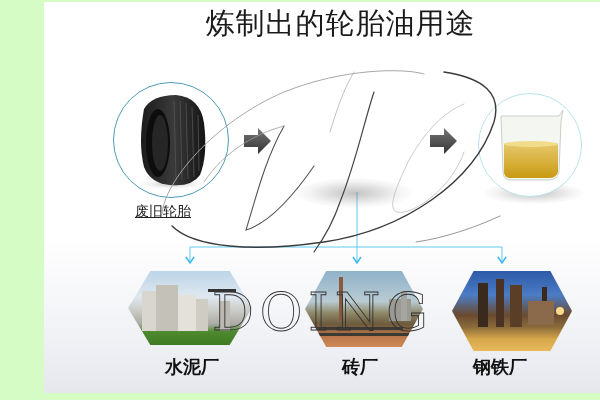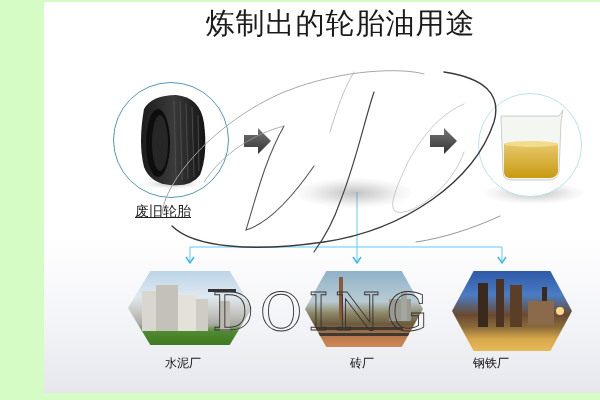--- a/index.html
+++ b/index.html
@@ -53,21 +53,21 @@
     position: absolute;
     border-radius: 50%;
     background: radial-gradient(ellipse at center, rgba(120,120,120,0.45) 0%, rgba(180,180,180,0.15) 55%, rgba(255,255,255,0) 75%);
   }
   .label {
     position: absolute;
     font-size: 14px;
     color: #222;
     white-space: nowrap;
   }
-  .label-bold { font-weight: normal; font-size: 12px; color: #111; }
+  .label-bold { font-weight: bold; font-size: 18px; color: #111; }
   .flask-label {
     position: absolute;
     left: 0; right: 0; top: 38px;
     text-align: center;
     color: #ffffff;
     font-size: 14px;
     text-decoration: underline;
     text-shadow: 0 0 2px #333;
   }
   .vlabel {
@@ -185,21 +185,21 @@
     <svg width="118" height="76" viewBox="0 0 118 76">
       <rect x="34" y="6" width="4" height="44" fill="#8b5a3c"></rect>
       <rect x="84" y="28" width="22" height="22" fill="#9a9a92"></rect>
       <rect x="96" y="20" width="6" height="30" fill="#a6a6a0"></rect>
       <g fill="#3d3a34">
         <rect x="8" y="56" width="90" height="3"></rect>
         <rect x="8" y="62" width="96" height="3"></rect>
       </g>
     </svg>
   </div>
-  <div class="label label-bold" style="left:306px; top:353px;">砖厂</div>
+  <div class="label label-bold" style="left:298px; top:353px;">砖厂</div>
 
   <div class="hex" style="left:408px; top:269px; width:120px; height:80px; background: linear-gradient(to bottom, #2e5aa8 0%, #4b7cc4 30%, #6a4a30 55%, #8a6a3a 70%, #d6a84a 85%, #e8b95a 100%);">
     <svg width="120" height="80" viewBox="0 0 120 80">
       <rect x="26" y="12" width="10" height="44" fill="#3a2a1e"></rect>
       <rect x="44" y="8" width="8" height="48" fill="#4a3322"></rect>
       <rect x="58" y="14" width="12" height="42" fill="#5a3e26"></rect>
       <rect x="90" y="16" width="5" height="36" fill="#3a2a1e"></rect>
       <rect x="76" y="30" width="26" height="24" fill="#8a6a4a"></rect>
       <circle cx="108" cy="40" r="4" fill="#ffd98a"></circle>
     </svg>

